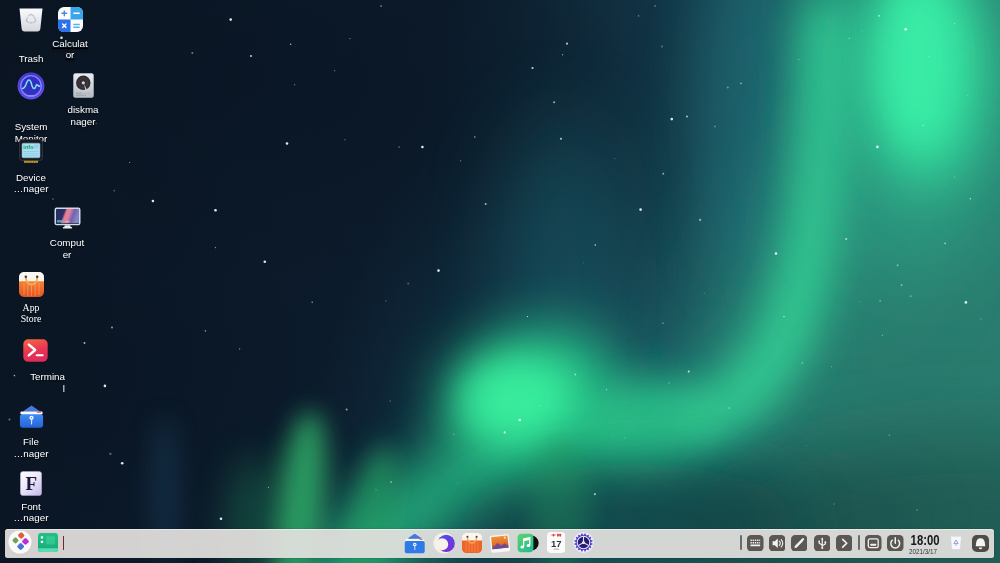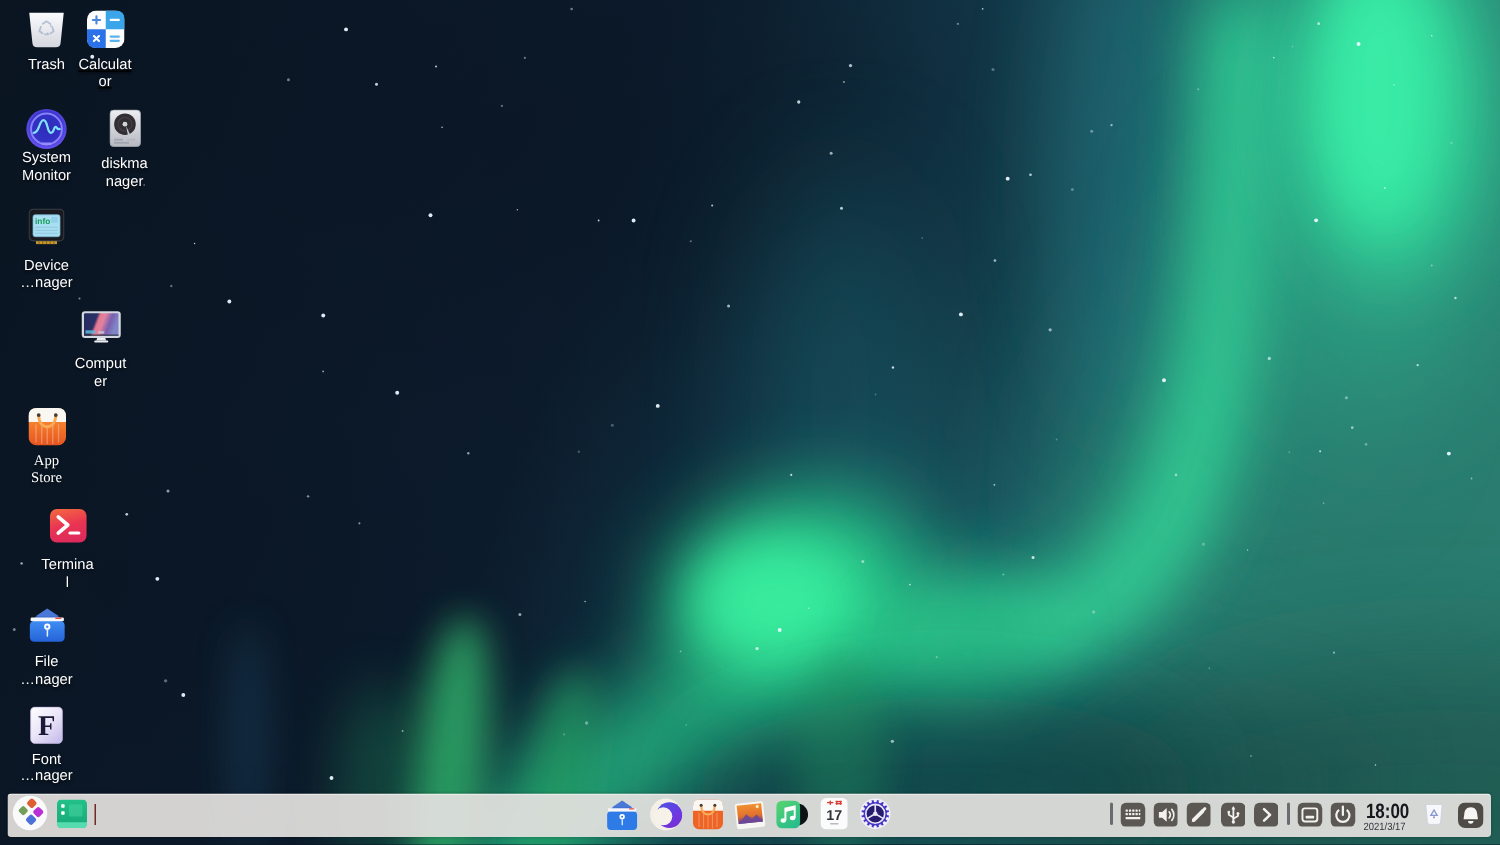--- a/index.html
+++ b/index.html
@@ -201,21 +201,21 @@
       </defs>
 <path d="M1.5 0.5 H24.5 L22.4 20.6 Q22.1 23.5 19.3 23.5 H6.7 Q3.9 23.5 3.6 20.6 Z" fill="url(#tg)"></path>
 <g opacity="0.6" stroke="#94a0bf" fill="none" stroke-width="1.15" stroke-linejoin="round">
 <path d="M10.1 8.2 L13 6.2 L15.9 8.2"></path>
 <path d="M16.6 9.4 L17.8 12.8 L15.2 14.6"></path>
 <path d="M9.4 9.4 L8.2 12.8 L10.8 14.6"></path>
 <path d="M11.6 14.9 H14.4"></path>
 <path d="M15.9 8.2 l-0.2 1.6 M8.2 12.8 l1.5 0.4 M14.4 14.9 l-1 -1" stroke-width="0.9"></path>
 </g>
 </svg>
-<div class="lb" style="margin-top:6px;">Trash</div>
+<div class="lb" style="margin-top:21px;">Trash</div>
 </div>
 <div class="cell" style="left:40px;top:6.5px;text-decoration:underline;">
 <svg class="ic" width="25" height="25" viewBox="0 0 25 25">
 <rect width="25" height="25" rx="6" fill="#fdfdfe"></rect>
 <path d="M12.5 0 H19 Q25 0 25 6 V12.5 H12.5 Z" fill="#3aa5e9"></path>
 <path d="M0 12.5 H12.5 V25 H6 Q0 25 0 19 Z" fill="#2b72e9"></path>
 <path d="M6.3 3.9 V8.7 M3.9 6.3 H8.7" stroke="#4a86dc" stroke-width="1.4" stroke-linecap="round"></path>
 <path d="M15.8 6.3 H21.2" stroke="#fff" stroke-width="1.5" stroke-linecap="round"></path>
 <path d="M4.6 17 L8 20.4 M8 17 L4.6 20.4" stroke="#fff" stroke-width="1.4" stroke-linecap="round"></path>
 <path d="M15.8 17.4 H21.2 M15.8 20.2 H21.2" stroke="#59b3ec" stroke-width="1.5" stroke-linecap="round"></path>
@@ -230,21 +230,21 @@
           <stop offset="0.6" stop-color="#3431c6"></stop>
           <stop offset="0.86" stop-color="#6550ee"></stop>
           <stop offset="1" stop-color="#4e3ed2"></stop>
         </radialGradient>
       </defs>
 <circle cx="14" cy="14" r="13.4" fill="url(#smg)"></circle>
 <circle cx="14" cy="14" r="10.3" fill="none" stroke="#8d88ff" stroke-width="1.3" opacity="0.95"></circle>
 <path d="M5.5 16.5 Q7.5 16.5 9 12.5 Q10.5 8 12 8 Q13.5 8 14.5 12 Q15.5 16.5 17 16.5 Q18.3 16.5 19 14 Q19.7 11.8 20.8 13.2 Q21.8 14.5 22.8 14" fill="none" stroke="#7fe2fa" stroke-width="1.5" stroke-linecap="round"></path>
 <rect x="10.5" y="23" width="7" height="1.6" rx="0.8" fill="#9a90ff" opacity="0.85"></rect>
 </svg>
-<div class="lb" style="margin-top:0;">System<br>Monitor</div>
+<div class="lb" style="margin-top:21px;">System<br>Monitor</div>
 </div>
 <div class="cell" style="left:53px;top:73px;">
 <svg class="ic" width="21" height="25" viewBox="0 0 21 25">
 <defs>
         <linearGradient id="dmg" x1="0" y1="0" x2="0" y2="1">
           <stop offset="0" stop-color="#eceef1"></stop>
           <stop offset="1" stop-color="#b6bac1"></stop>
         </linearGradient>
       </defs>
 <rect x="0.3" y="0.3" width="20.4" height="24.4" rx="2.6" fill="url(#dmg)" stroke="#9aa0a8" stroke-width="0.6"></rect>
@@ -309,21 +309,21 @@
 <path d="M0 5.5 Q0 0 5.5 0 H19.5 Q25 0 25 5.5 V9.3 H0 Z" fill="#faf6f1"></path>
 <g stroke="#ffffff" stroke-width="0.9" opacity="0.28">
         <path d="M5 11 V23 M8.8 11.5 V24 M12.5 11.5 V24 M16.2 11.5 V24 M20 11 V23"></path>
       </g>
 <path d="M6.8 4.9 C6.8 15 18.2 15 18.2 4.9" fill="none" stroke="#f9aa56" stroke-width="1.9"></path>
 <circle cx="6.8" cy="4.7" r="1.25" fill="#463a32"></circle>
 <circle cx="18.2" cy="4.7" r="1.25" fill="#463a32"></circle>
 </svg>
 <div class="lb" style="margin-top:5px;font-family:Liberation Serif, serif;">App<br>Store</div>
 </div>
-<div class="cell" style="left:15px;top:339px;">
+<div class="cell" style="left:5px;top:339px;text-align:right;">
 <svg class="ic" width="25" height="23" viewBox="0 0 25 23">
 <defs>
         <linearGradient id="tmg" x1="0.35" y1="0" x2="0.6" y2="1">
           <stop offset="0" stop-color="#f26242"></stop>
           <stop offset="0.5" stop-color="#e93453"></stop>
           <stop offset="1" stop-color="#dd2a5c"></stop>
         </linearGradient>
       </defs>
 <rect x="0.3" y="0.3" width="24.4" height="22.4" rx="4.6" fill="url(#tmg)"></rect>
 <path d="M5.8 5.6 L12.2 11 L5.8 16.4" fill="none" stroke="#ffffff" stroke-width="2.4" stroke-linecap="round" stroke-linejoin="round"></path>

